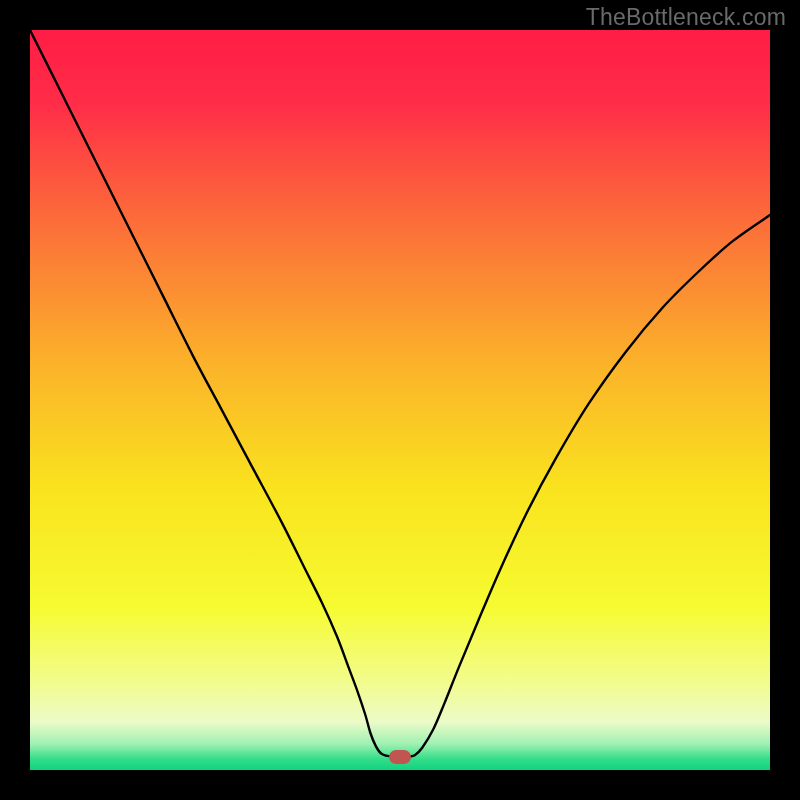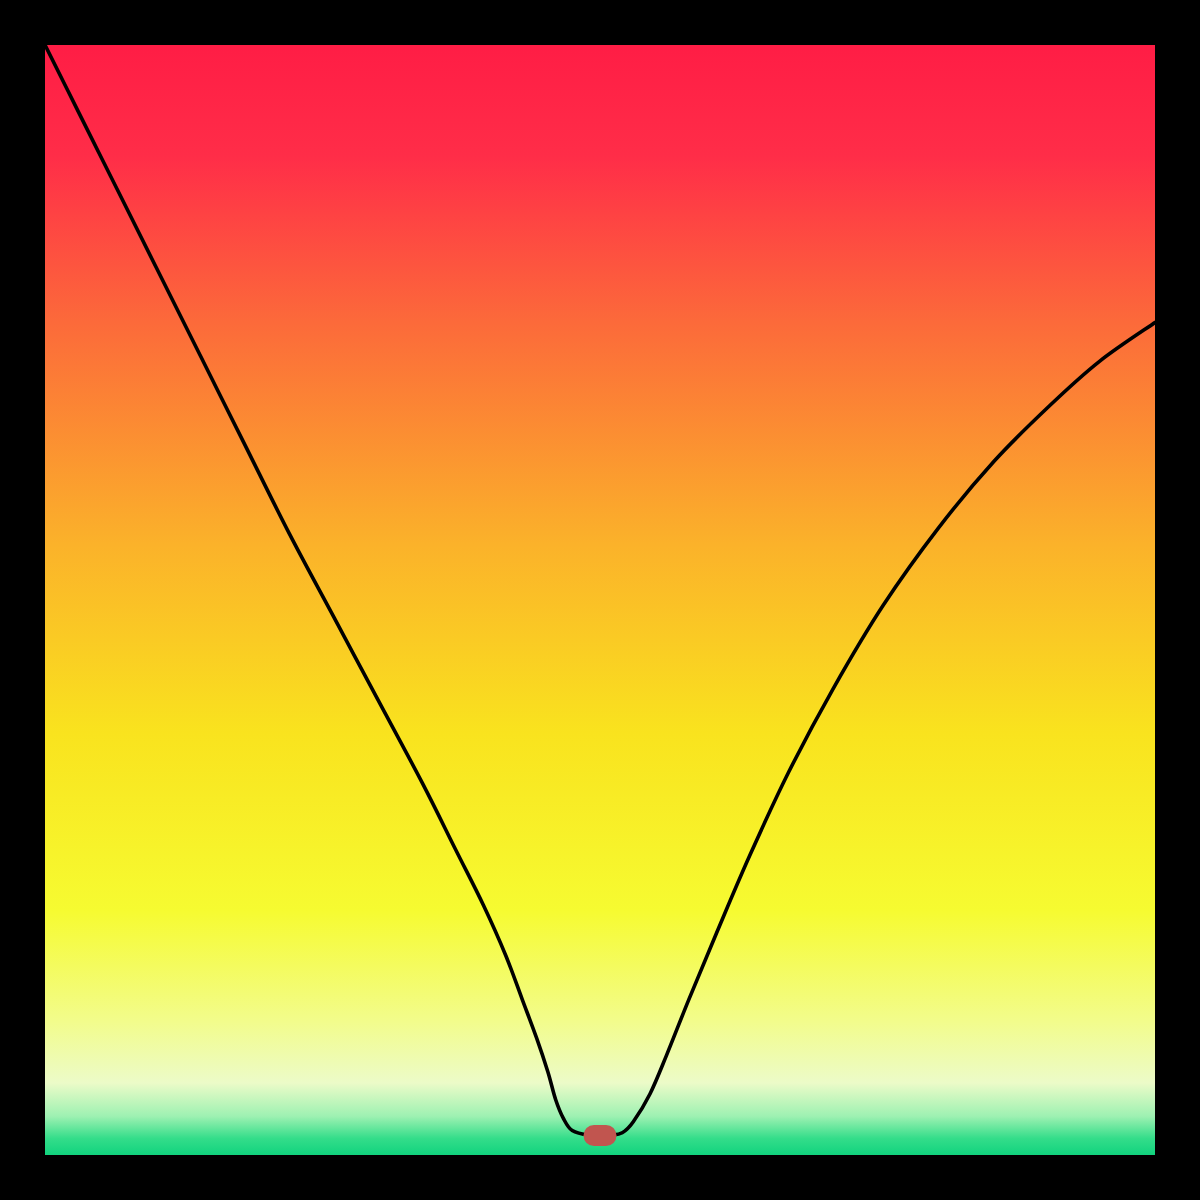--- a/index.html
+++ b/index.html
@@ -56,20 +56,21 @@
     background: #c1554f;
     border-radius: 7px;
     transform: translate(-50%, -50%);
     z-index: 5;
   }
 </style>
 </head>
 <body>
 
 <div class="frame">
+  <div class="watermark">TheBottleneck.com</div>
 
   <div class="plot-area">
     <svg class="gradient-bg" viewBox="0 0 740 740" preserveAspectRatio="none">
       <defs>
         <linearGradient id="bg-grad" x1="0" y1="0" x2="0" y2="1">
             <stop offset="0.00%" stop-color="#ff1d45"></stop>
             <stop offset="10.00%" stop-color="#ff2d48"></stop>
             <stop offset="25.00%" stop-color="#fc6a3a"></stop>
             <stop offset="45.00%" stop-color="#fbb22a"></stop>
             <stop offset="62.00%" stop-color="#f9e31e"></stop>

